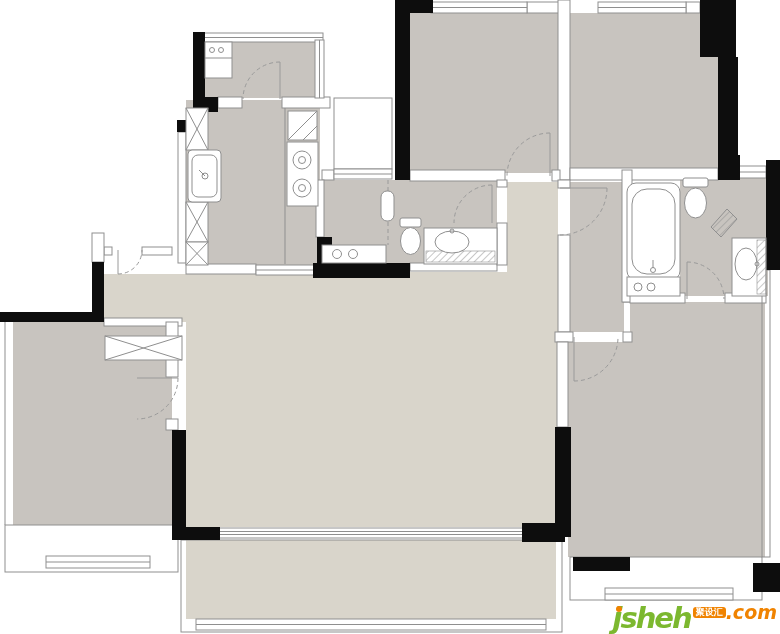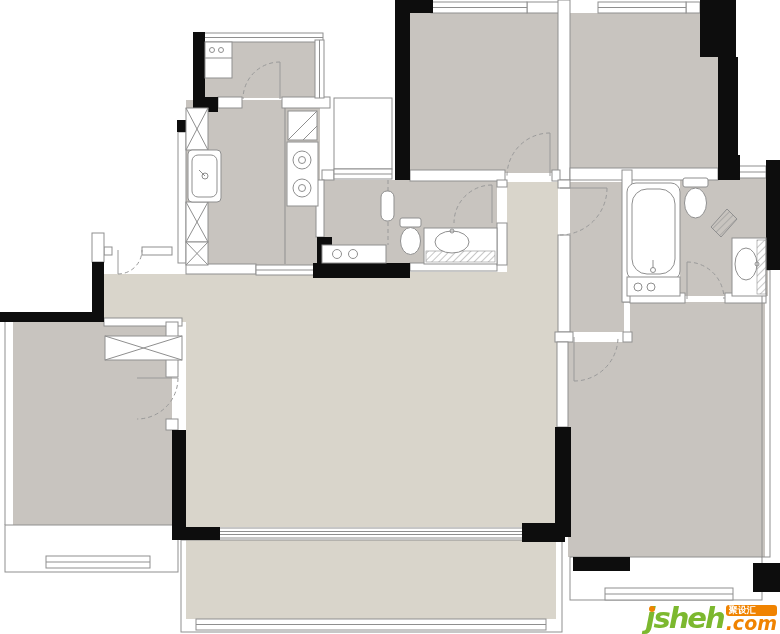--- a/index.html
+++ b/index.html
@@ -16,21 +16,21 @@
   .lv{fill:var(--living-beige);stroke:none}
   .wf{fill:#fff;stroke:var(--outline);stroke-width:1}
   .ln{fill:none;stroke:var(--outline);stroke-width:1}
   .fx{fill:#fff;stroke:var(--outline);stroke-width:1}
   .dash{fill:none;stroke:var(--door-line);stroke-width:1;stroke-dasharray:4 3}
   .door{stroke:var(--door-line);stroke-width:1;fill:none}
   
   .wm{position:absolute;right:3px;bottom:1px;display:flex;align-items:flex-start;font-weight:bold}
   .wm-brand{color:var(--brand-green);font-size:29px;line-height:30px;letter-spacing:-2px;font-style:italic}
   .wm-dot{position:absolute;left:4px;top:3px;width:6px;height:6px;border-radius:50%;background:var(--brand-orange)}
-  .wm-col{display:flex;flex-direction:column;margin-left:2px;margin-top:2px}
+  .wm-col{display:flex;flex-direction:row;align-items:center;margin-left:2px;margin-top:2px}
   .wm-badge{background:var(--brand-orange);color:#fff;font-size:9px;line-height:11px;padding:0 3px;border-radius:3px;white-space:nowrap}
   .wm-tld{color:var(--brand-orange);font-size:19px;line-height:15px;font-style:italic}
 </style>
 </head>
 <body>
 
 <div class="stage">
 <svg width="780" height="634" viewBox="0 0 780 634">
   <defs>
     <pattern id="hatch" patternUnits="userSpaceOnUse" width="5" height="5" patternTransform="rotate(45)">

